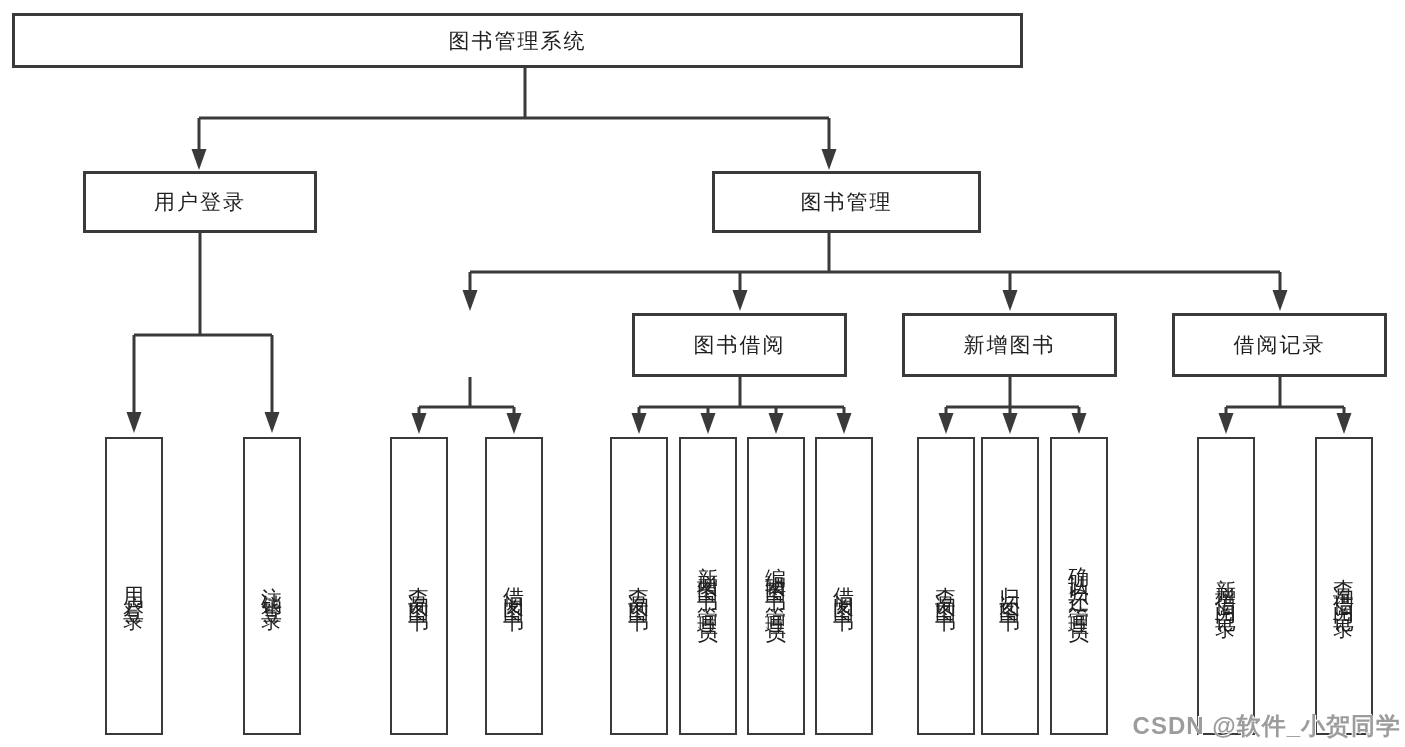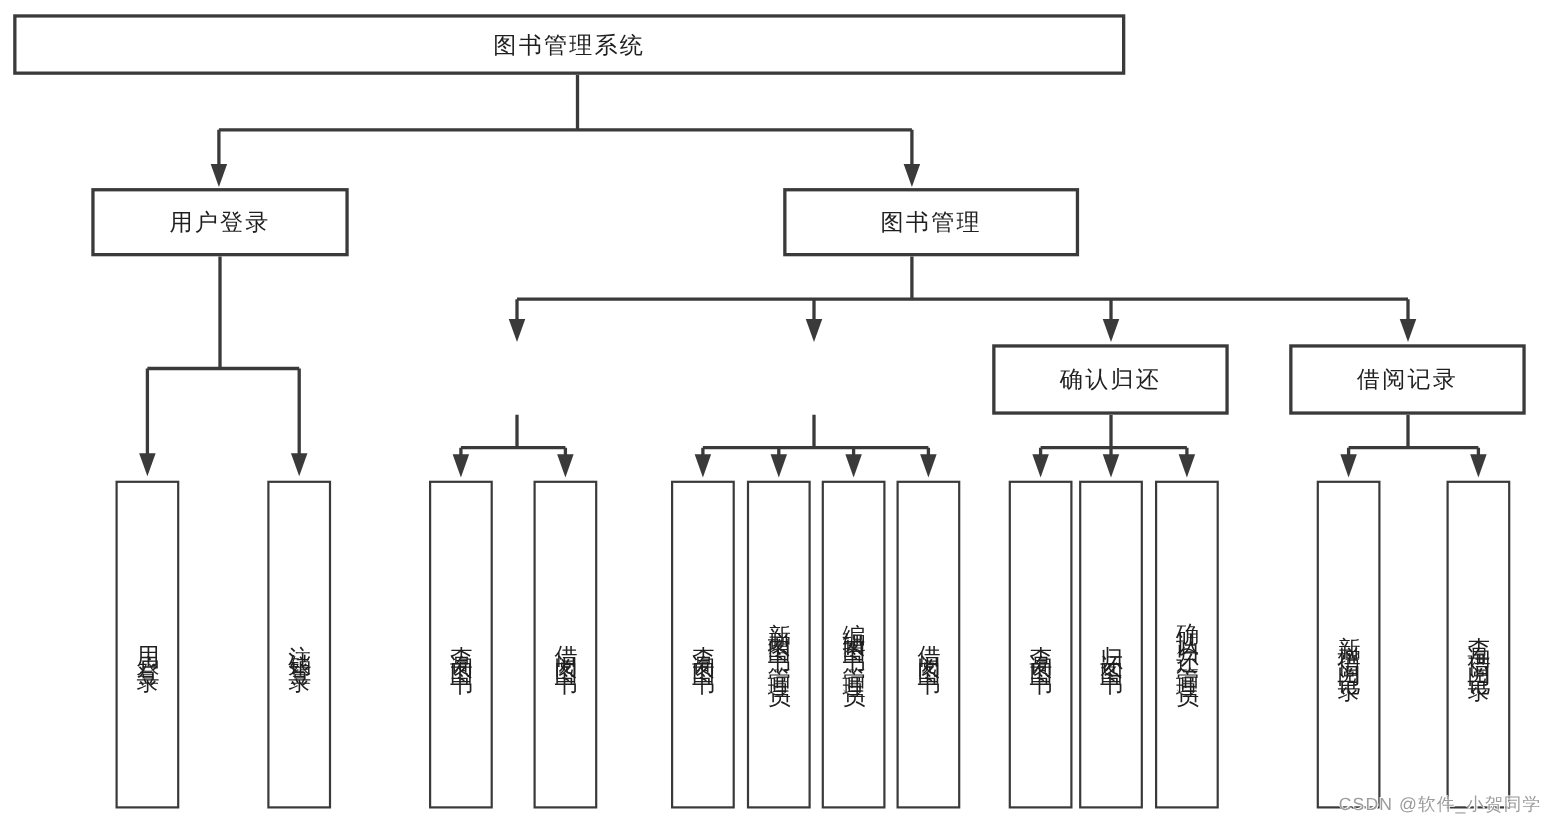--- a/index.html
+++ b/index.html
@@ -40,26 +40,27 @@
   .connectors {
     position: absolute;
     left: 0;
     top: 0;
     z-index: 1;
   }
   .watermark {
     position: absolute;
     right: 4px;
     bottom: 5px;
-    font-size: 16px;
+    font-size: 24px;
     color: #9c9c9c;
     letter-spacing: 1px;
     z-index: 5;
     text-shadow: 1px 1px 0 #ffffff, -1px -1px 0 #ffffff;
     white-space: nowrap;
+    font-weight: bold;
   }
 </style>
 </head>
 <body>
 
 <div class="stage">
 
   <svg class="connectors" width="1405" height="747" viewBox="0 0 1405 747" xmlns="http://www.w3.org/2000/svg" xmlns:xlink="http://www.w3.org/1999/xlink">
     <defs>
       <path id="arw" d="M0 0 L-7.5 -21 L7.5 -21 Z" fill="#3a3a3a" stroke="none"></path>
@@ -96,22 +97,25 @@
     <span class="label">图书管理系统</span>
   </div>
 
   <div class="node hbox" style="left:83px; top:171px; width:234px; height:62px;">
     <span class="label">用户登录</span>
   </div>
   <div class="node hbox" style="left:712px; top:171px; width:269px; height:62px;">
     <span class="label">图书管理</span>
   </div>
 
+  <div class="node hbox" style="left:632px; top:313px; width:215px; height:64px;">
+    <span class="label">图书借阅</span>
+  </div>
   <div class="node hbox" style="left:902px; top:313px; width:215px; height:64px;">
-    <span class="label">确认归还</span>
+    <span class="label">新增图书</span>
   </div>
   <div class="node hbox" style="left:1172px; top:313px; width:215px; height:64px;">
     <span class="label">借阅记录</span>
   </div>
 
   <div class="node vbox" style="left:105px; top:437px; width:58px; height:298px;">
     <span class="label">用户登录</span>
   </div>
   <div class="node vbox" style="left:243px; top:437px; width:58px; height:298px;">
     <span class="label">注销登录</span>

